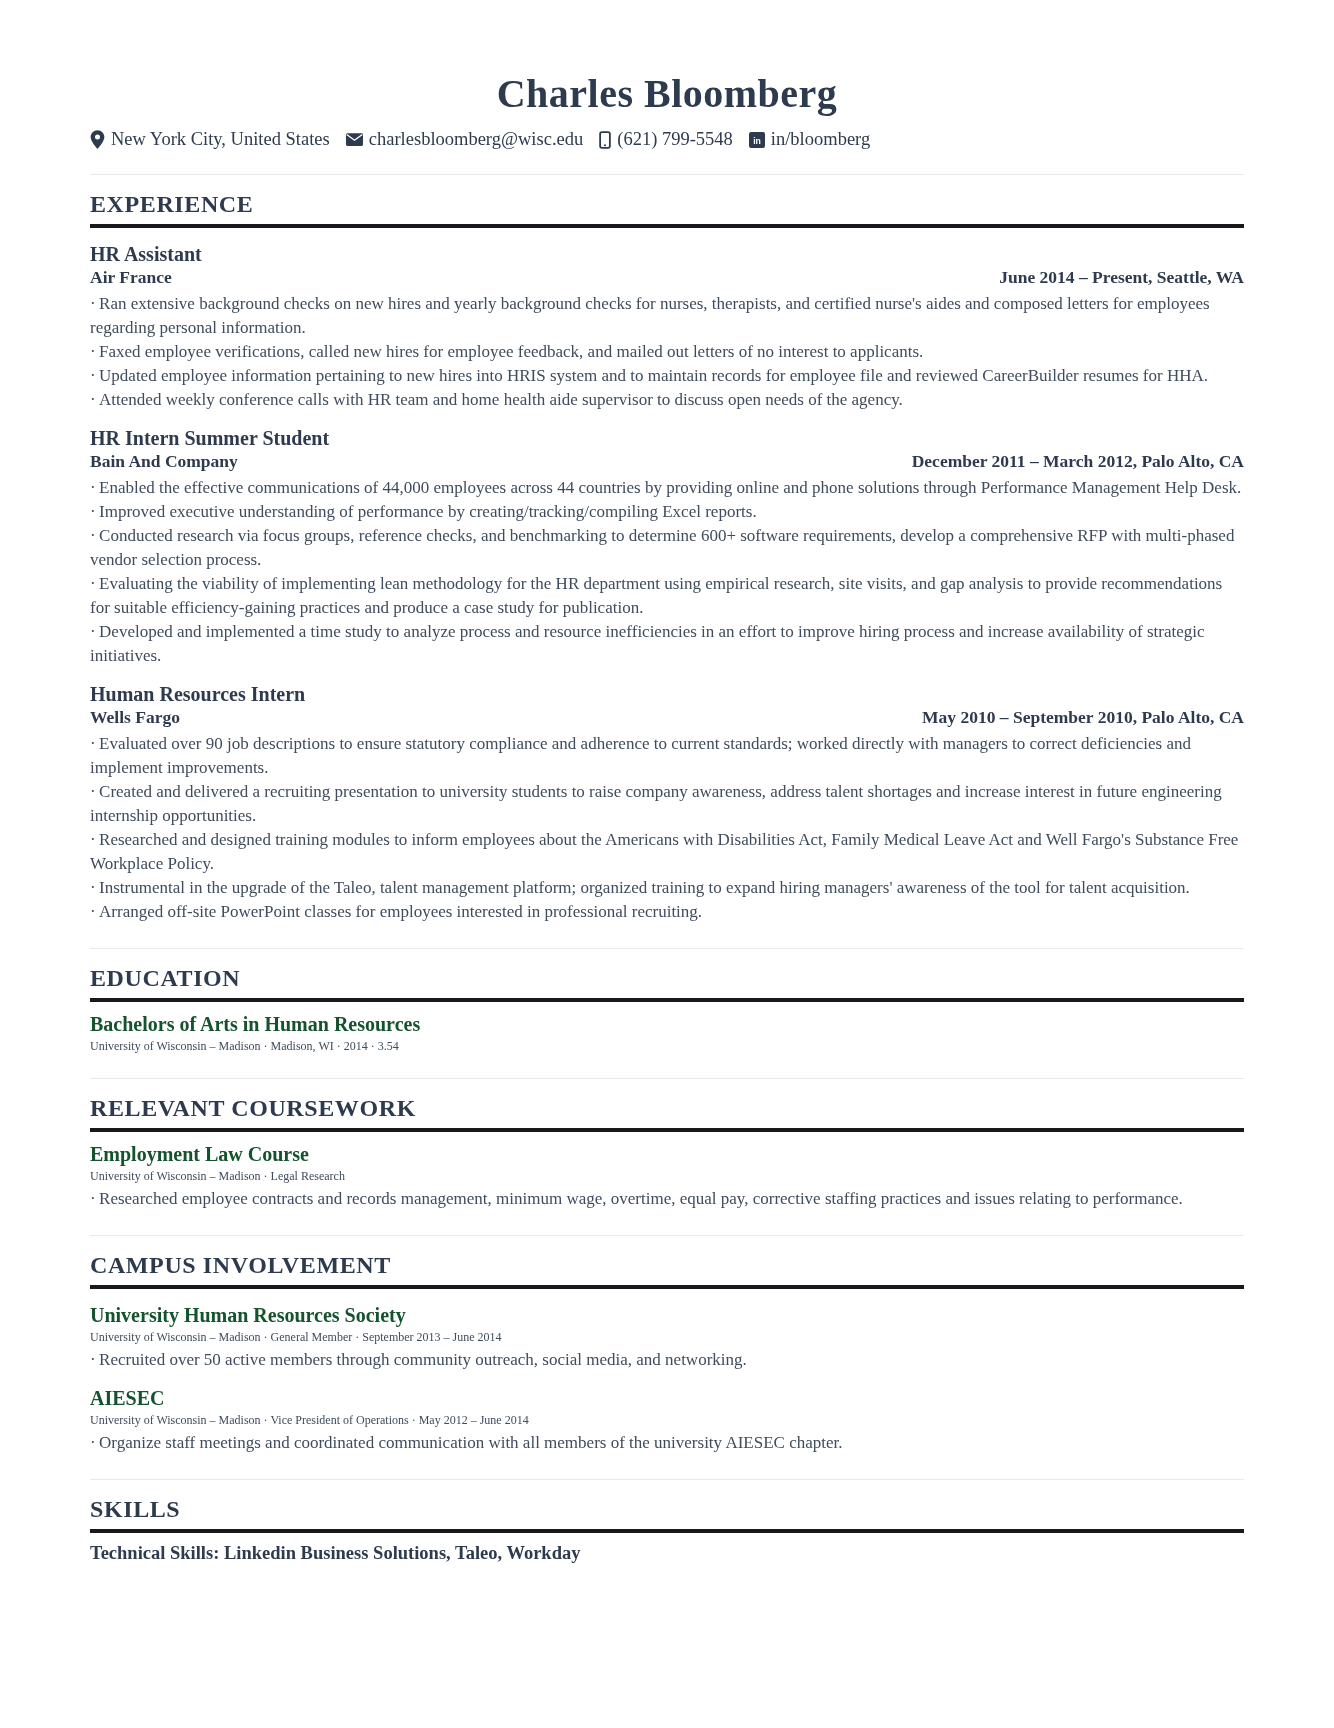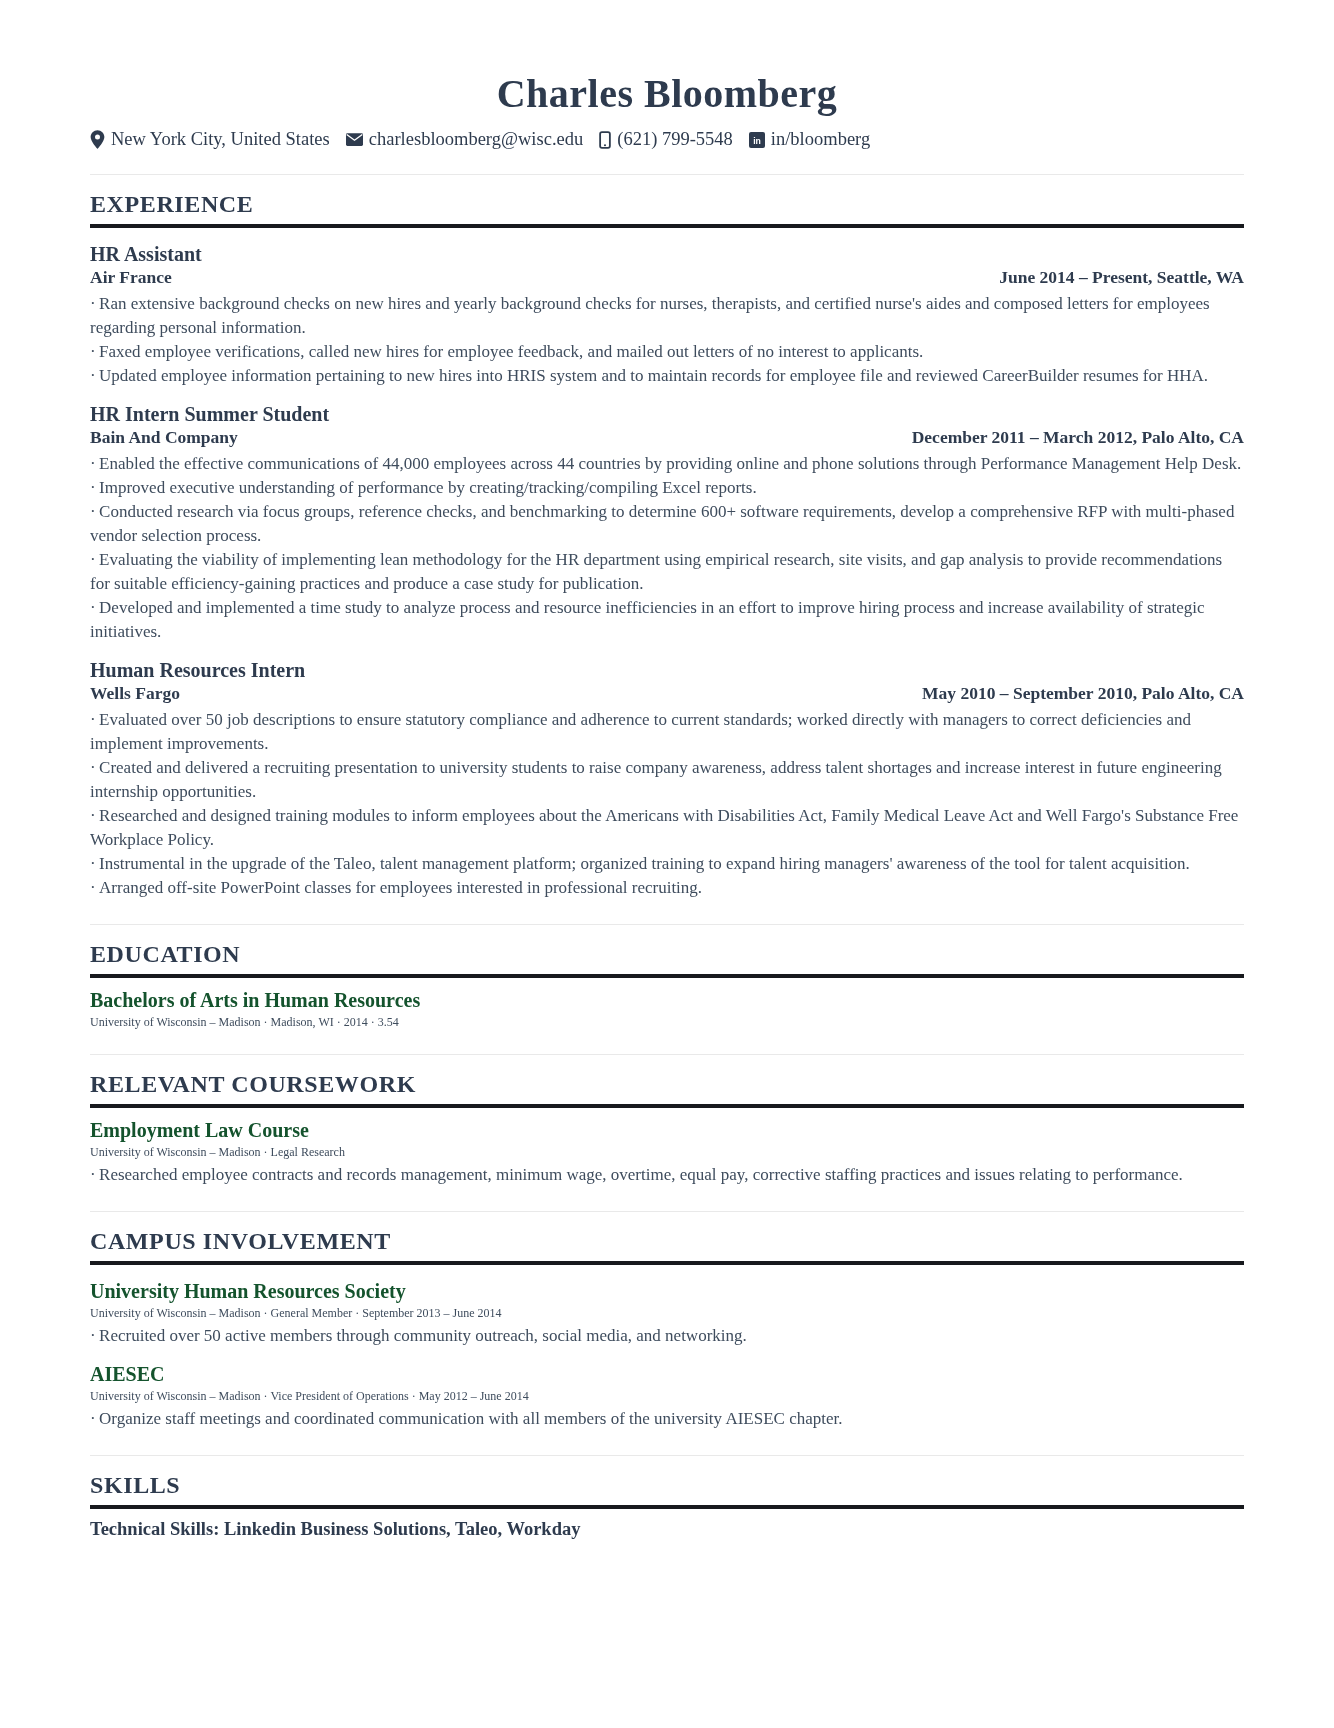--- a/index.html
+++ b/index.html
@@ -98,20 +98,21 @@
     <article class="job">
       <h3 class="job-title">HR Assistant</h3>
       <div class="job-meta">
         <span>Air France</span>
         <span>June 2014 – Present, Seattle, WA</span>
       </div>
       <div class="bullets">
         <div class="bullet">Ran extensive background checks on new hires and yearly background checks for nurses, therapists, and certified nurse's aides and composed letters for employees regarding personal information.</div>
         <div class="bullet">Faxed employee verifications, called new hires for employee feedback, and mailed out letters of no interest to applicants.</div>
         <div class="bullet">Updated employee information pertaining to new hires into HRIS system and to maintain records for employee file and reviewed CareerBuilder resumes for HHA.</div>
+        <div class="bullet">Attended weekly conference calls with HR team and home health aide supervisor to discuss open needs of the agency.</div>
       </div>
     </article>
 
     <article class="job">
       <h3 class="job-title">HR Intern Summer Student</h3>
       <div class="job-meta">
         <span>Bain And Company</span>
         <span>December 2011 – March 2012, Palo Alto, CA</span>
       </div>
       <div class="bullets">
@@ -123,21 +124,21 @@
       </div>
     </article>
 
     <article class="job">
       <h3 class="job-title">Human Resources Intern</h3>
       <div class="job-meta">
         <span>Wells Fargo</span>
         <span>May 2010 – September 2010, Palo Alto, CA</span>
       </div>
       <div class="bullets">
-        <div class="bullet">Evaluated over 50 job descriptions to ensure statutory compliance and adherence to current standards; worked directly with managers to correct deficiencies and implement improvements.</div>
+        <div class="bullet">Evaluated over 90 job descriptions to ensure statutory compliance and adherence to current standards; worked directly with managers to correct deficiencies and implement improvements.</div>
         <div class="bullet">Created and delivered a recruiting presentation to university students to raise company awareness, address talent shortages and increase interest in future engineering internship opportunities.</div>
         <div class="bullet">Researched and designed training modules to inform employees about the Americans with Disabilities Act, Family Medical Leave Act and Well Fargo's Substance Free Workplace Policy.</div>
         <div class="bullet">Instrumental in the upgrade of the Taleo, talent management platform; organized training to expand hiring managers' awareness of the tool for talent acquisition.</div>
         <div class="bullet">Arranged off-site PowerPoint classes for employees interested in professional recruiting.</div>
       </div>
     </article>
   </section>
 
   <hr class="divider">
   <section>

